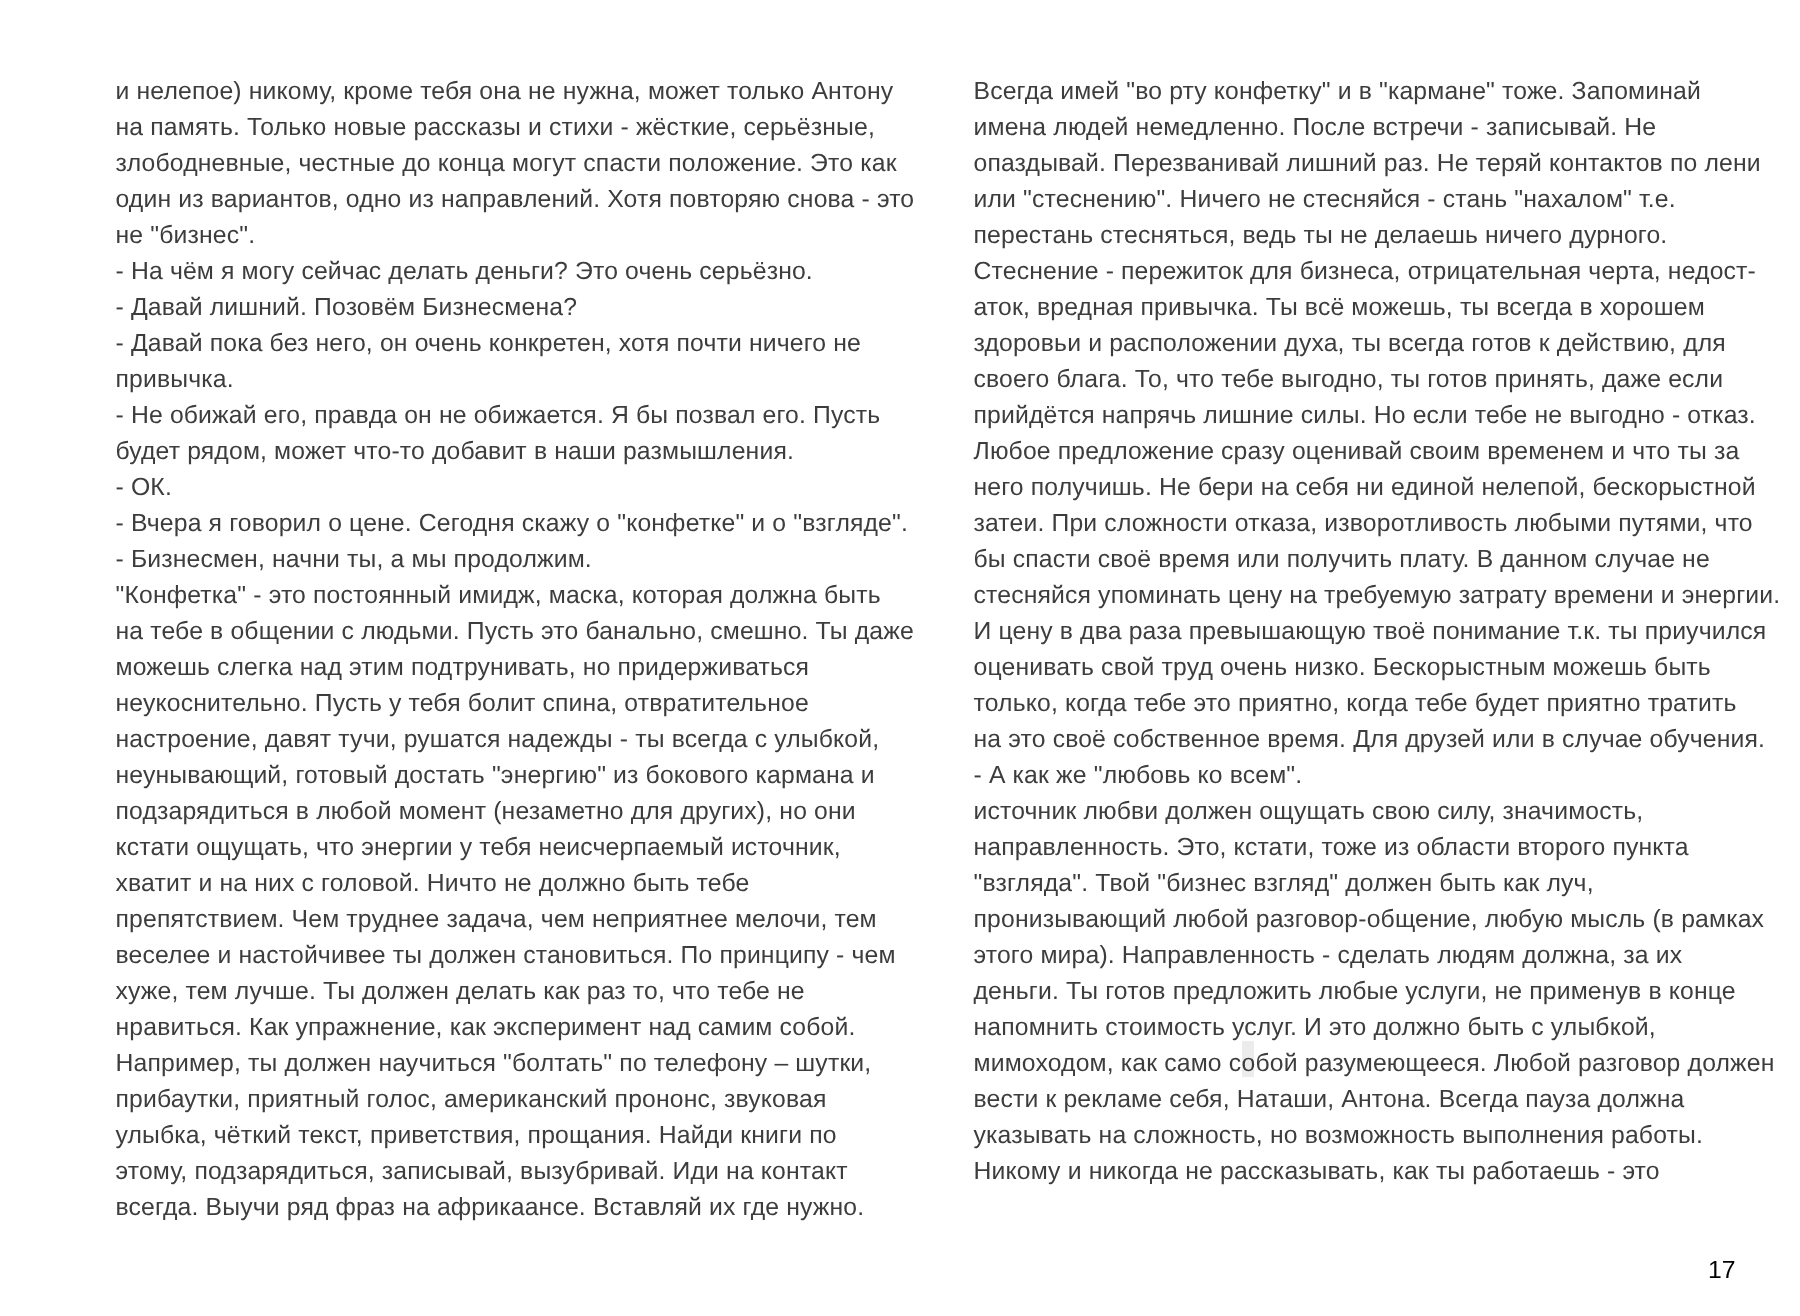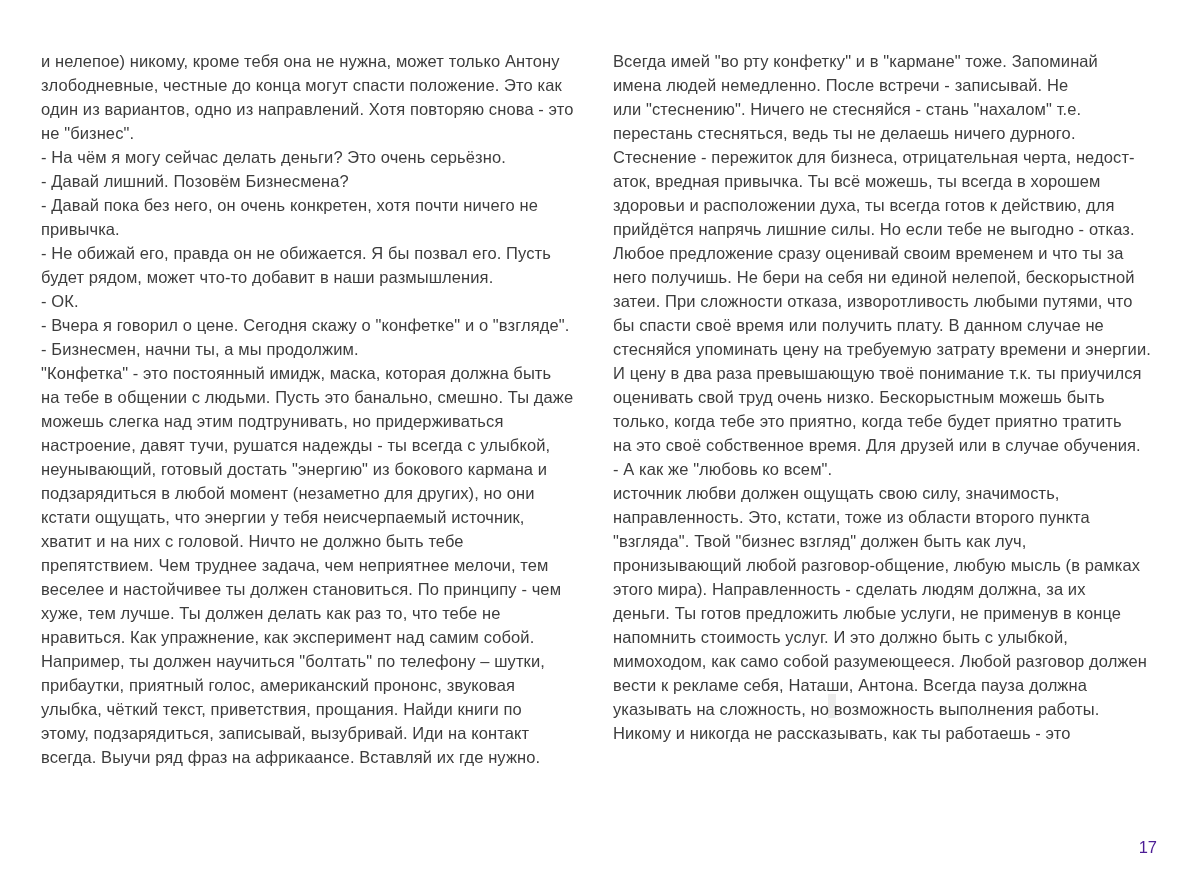--- a/index.html
+++ b/index.html
@@ -17,34 +17,35 @@
     color: #3d3d3d;
   }
   .col {
     position: absolute;
     top: 49px;
     width: 552px;
     font-size: 16.5px;
     line-height: 24px;
     letter-spacing: 0.1px;
     z-index: 1;
+    margin-left: 36px;
   }
   .col-left  { left: 41px; }
   .col-right { left: 613px; }
   .line {
     white-space: pre;
     height: 24px;
   }
   .page-number {
     position: absolute;
     top: 835px;
     right: 43px;
     font-size: 16.5px;
     line-height: 24px;
-    color: #4c1d95;
+    color: #000000;
     z-index: 1;
   }
   .space-highlight {
     position: absolute;
     left: 828px;
     top: 694px;
     width: 8px;
     height: 24px;
     background: #ececec;
     z-index: 0;
@@ -52,59 +53,63 @@
 </style>
 </head>
 <body>
 
 <div class="page">
 
   <div class="space-highlight"></div>
 
   <div class="col col-left">
       <div class="line">и нелепое) никому, кроме тебя она не нужна, может только Антону</div>
+      <div class="line">на память. Только новые рассказы и стихи - жёсткие, серьёзные,</div>
       <div class="line">злободневные, честные до конца могут спасти положение. Это как</div>
       <div class="line">один из вариантов, одно из направлений. Хотя повторяю снова - это</div>
       <div class="line">не "бизнес".</div>
       <div class="line">- На чём я могу сейчас делать деньги? Это очень серьёзно.</div>
       <div class="line">- Давай лишний. Позовём Бизнесмена?</div>
       <div class="line">- Давай пока без него, он очень конкретен, хотя почти ничего не</div>
       <div class="line">привычка.</div>
       <div class="line">- Не обижай его, правда он не обижается. Я бы позвал его. Пусть</div>
       <div class="line">будет рядом, может что-то добавит в наши размышления.</div>
       <div class="line">- ОК.</div>
       <div class="line">- Вчера я говорил о цене. Сегодня скажу о "конфетке" и о "взгляде".</div>
       <div class="line">- Бизнесмен, начни ты, а мы продолжим.</div>
       <div class="line">"Конфетка" - это постоянный имидж, маска, которая должна быть</div>
       <div class="line">на тебе в общении с людьми. Пусть это банально, смешно. Ты даже</div>
       <div class="line">можешь слегка над этим подтрунивать, но придерживаться</div>
+      <div class="line">неукоснительно. Пусть у тебя болит спина, отвратительное</div>
       <div class="line">настроение, давят тучи, рушатся надежды - ты всегда с улыбкой,</div>
       <div class="line">неунывающий, готовый достать "энергию" из бокового кармана и</div>
       <div class="line">подзарядиться в любой момент (незаметно для других), но они</div>
       <div class="line">кстати ощущать, что энергии у тебя неисчерпаемый источник,</div>
       <div class="line">хватит и на них с головой. Ничто не должно быть тебе</div>
       <div class="line">препятствием. Чем труднее задача, чем неприятнее мелочи, тем</div>
       <div class="line">веселее и настойчивее ты должен становиться. По принципу - чем</div>
       <div class="line">хуже, тем лучше. Ты должен делать как раз то, что тебе не</div>
       <div class="line">нравиться. Как упражнение, как эксперимент над самим собой.</div>
       <div class="line">Например, ты должен научиться "болтать" по телефону – шутки,</div>
       <div class="line">прибаутки, приятный голос, американский прононс, звуковая</div>
       <div class="line">улыбка, чёткий текст, приветствия, прощания. Найди книги по</div>
       <div class="line">этому, подзарядиться, записывай, вызубривай. Иди на контакт</div>
       <div class="line">всегда. Выучи ряд фраз на африкаансе. Вставляй их где нужно.</div>
     </div>
 
   <div class="col col-right">
       <div class="line">Всегда имей "во рту конфетку" и в "кармане" тоже. Запоминай</div>
       <div class="line">имена людей немедленно. После встречи - записывай. Не</div>
+      <div class="line">опаздывай. Перезванивай лишний раз. Не теряй контактов по лени</div>
       <div class="line">или "стеснению". Ничего не стесняйся - стань "нахалом" т.е.</div>
       <div class="line">перестань стесняться, ведь ты не делаешь ничего дурного.</div>
       <div class="line">Стеснение - пережиток для бизнеса, отрицательная черта, недост-</div>
       <div class="line">аток, вредная привычка. Ты всё можешь, ты всегда в хорошем</div>
       <div class="line">здоровьи и расположении духа, ты всегда готов к действию, для</div>
+      <div class="line">своего блага. То, что тебе выгодно, ты готов принять, даже если</div>
       <div class="line">прийдётся напрячь лишние силы. Но если тебе не выгодно - отказ.</div>
       <div class="line">Любое предложение сразу оценивай своим временем и что ты за</div>
       <div class="line">него получишь. Не бери на себя ни единой нелепой, бескорыстной</div>
       <div class="line">затеи. При сложности отказа, изворотливость любыми путями, что</div>
       <div class="line">бы спасти своё время или получить плату. В данном случае не</div>
       <div class="line">стесняйся упоминать цену на требуемую затрату времени и энергии.</div>
       <div class="line">И цену в два раза превышающую твоё понимание т.к. ты приучился</div>
       <div class="line">оценивать свой труд очень низко. Бескорыстным можешь быть</div>
       <div class="line">только, когда тебе это приятно, когда тебе будет приятно тратить</div>
       <div class="line">на это своё собственное время. Для друзей или в случае обучения.</div>

